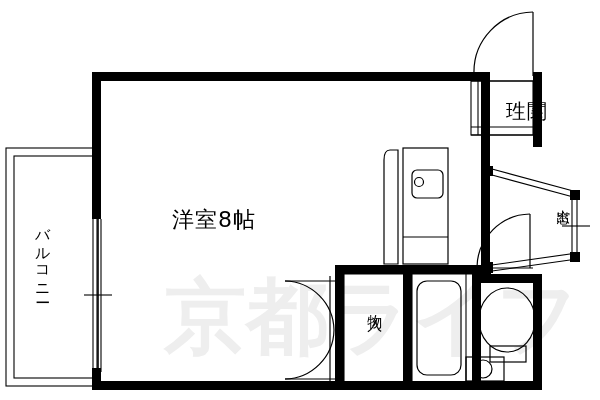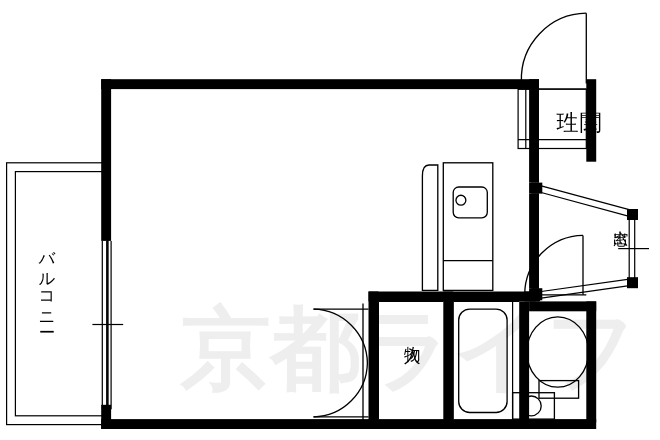--- a/index.html
+++ b/index.html
@@ -184,20 +184,21 @@
       <line class="swing" x1="330" y1="276" x2="330" y2="382"></line>
 
       <line class="swing" x1="530" y1="214" x2="530" y2="268"></line>
       <path class="swing" d="M 530 214 A 54 54 0 0 0 477 267"></path>
       <rect class="wall-thick" x="477" y="265" width="10" height="9"></rect>
       <line class="wall-thin" x1="487" y1="268" x2="533" y2="268"></line>
     </g>
 
   </svg>
 
+  <div class="label-horiz" id="label-mainroom">洋室8帖</div>
 
   <div class="label-vert" id="label-balcony">バルコニー</div>
 
   <div class="label-vert" id="label-baywindow">出窓</div>
 
   <div class="label-vert" id="label-closet">物入</div>
 
   <div class="label-horiz" id="label-genkan">珄関</div>
 
 </div>

